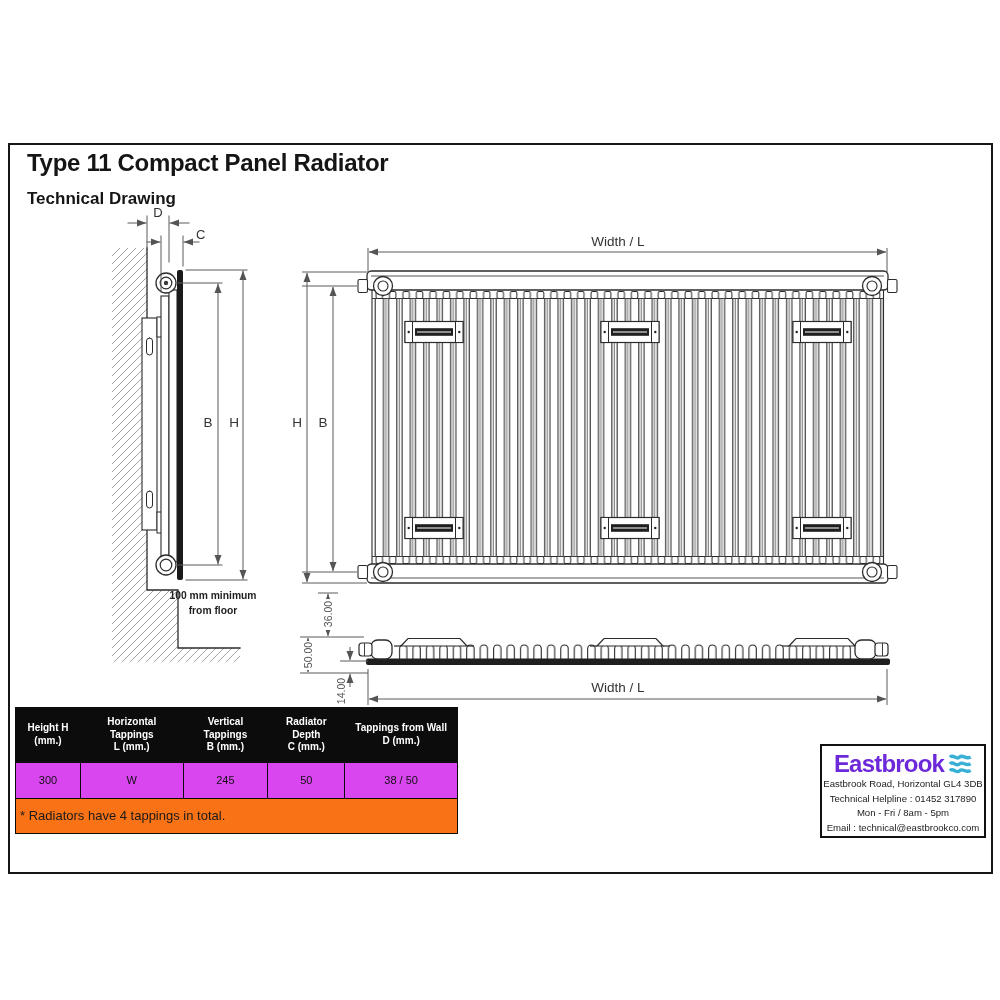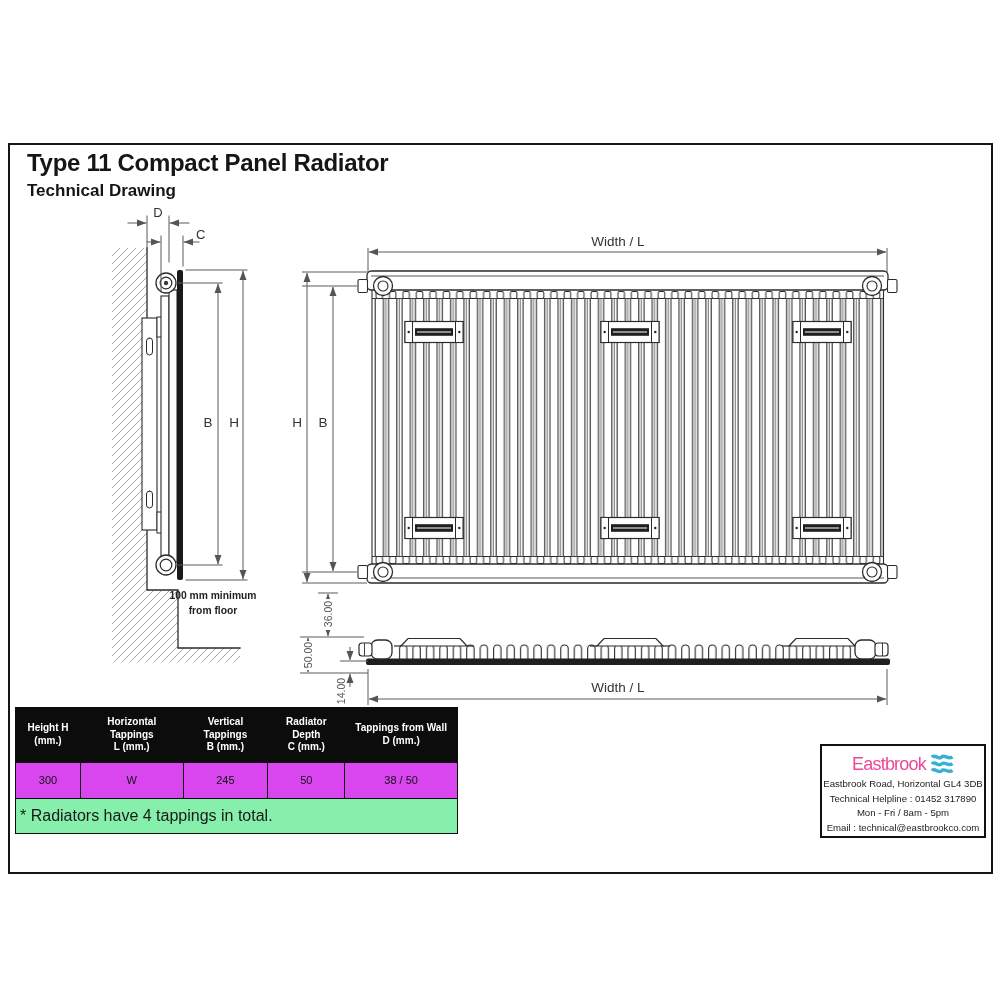--- a/index.html
+++ b/index.html
@@ -1,36 +1,36 @@
 <!DOCTYPE html>
 <html><head>
 <meta charset="utf-8">
 <style>
   html,body{margin:0;padding:0;background:#fff;}
   #stage{position:relative;width:1000px;height:1000px;background:#fff;overflow:hidden;
          font-family:"Liberation Sans",sans-serif;color:#1a1a1a;}
   #frame{position:absolute;left:8px;top:143px;width:981px;height:727px;border:2px solid #161616;}
   #titleblock{position:absolute;left:27px;top:150px;line-height:1.05;}
   #titleblock .t1{font-size:24px;font-weight:bold;letter-spacing:-0.3px;color:#151515;}
-  #titleblock .t2{font-size:17px;font-weight:bold;color:#151515;margin-top:7px;}
+  #titleblock .t2{font-size:17px;font-weight:bold;color:#151515;margin-top:15px;}
   svg.draw{position:absolute;left:0;top:0;}
 
   
   #spec{position:absolute;left:15px;top:707px;width:443px;border-collapse:collapse;
         table-layout:fixed;font-size:11px;}
   #spec th,#spec td{border:1.6px solid #0c0c0c;text-align:center;vertical-align:middle;padding:8px;}
   #spec thead th{background:#0c0c0c;color:#fff;font-size:10px;font-weight:bold;height:31px;line-height:1.25;}
   #spec tbody td{height:19px;background:#d946ef;color:#111;}
-  #spec tfoot td{height:18px;text-align:left;padding-left:4px;font-size:16px;background:#86efac;}
+  #spec tfoot td{height:18px;text-align:left;padding-left:4px;font-size:13px;background:#f97316;}
 
   
   #company{position:absolute;left:820px;top:744px;width:166px;height:94px;border:2px solid #111;
            background:#fff;text-align:center;box-sizing:border-box;padding-top:5px;}
   #brandrow{display:flex;align-items:center;justify-content:center;gap:5px;height:26px;}
-  #brandname{font-size:18px;font-weight:normal;color:#ec4899;letter-spacing:-0.8px;}
+  #brandname{font-size:24px;font-weight:bold;color:#6d28d9;letter-spacing:-0.8px;}
   #company .cline{font-size:9.6px;line-height:14.5px;color:#1c1c1c;white-space:nowrap;}
 </style>
 </head>
 <body>
 
 <div id="stage">
 
   <div id="frame"></div>
 
   <div id="titleblock">

